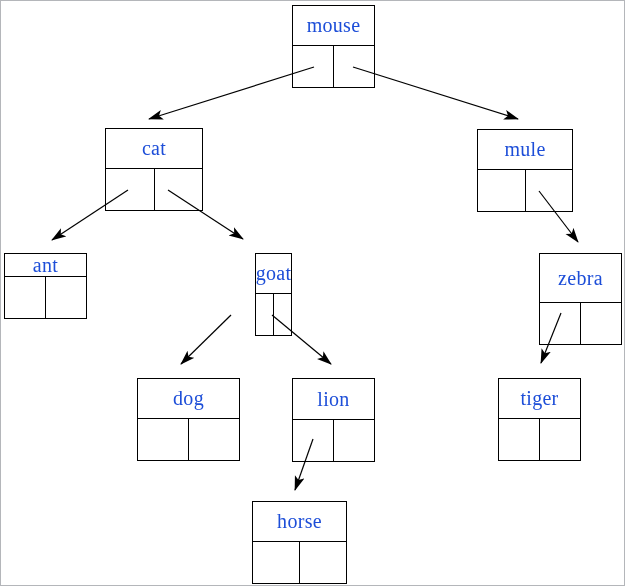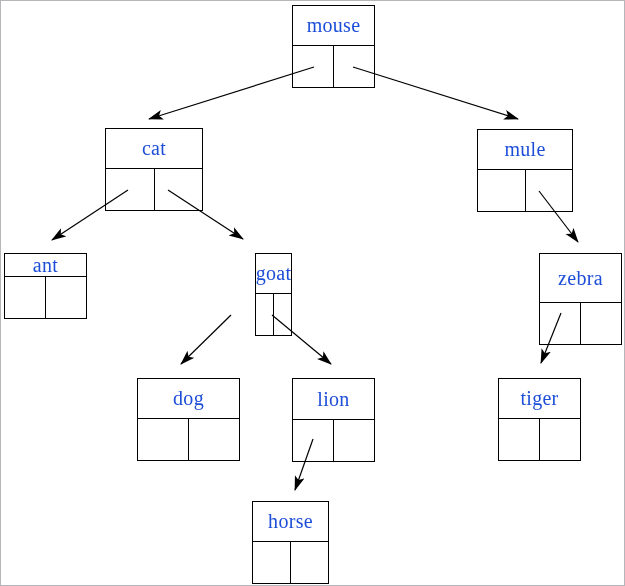--- a/index.html
+++ b/index.html
@@ -121,20 +121,20 @@
         <div class="cell"></div>
       </div>
     </div>
     <div class="node" style="left: 497px; top: 377px; width: 83px;">
       <div class="node-label" style="height: 41px; border-color: rgb(0, 0, 0);">tiger</div>
       <div class="node-cells" style="height: 42px; border-color: rgb(0, 0, 0);">
         <div class="cell cell-left" style="border-color: rgb(0, 0, 0);"></div>
         <div class="cell"></div>
       </div>
     </div>
-    <div class="node" style="left: 251px; top: 500px; width: 77px;">
+    <div class="node" style="left: 251px; top: 500px; width: 95px;">
       <div class="node-label" style="height: 41px; border-color: rgb(0, 0, 0);">horse</div>
       <div class="node-cells" style="height: 42px; border-color: rgb(0, 0, 0);">
         <div class="cell cell-left" style="border-color: rgb(0, 0, 0);"></div>
         <div class="cell"></div>
       </div>
     </div>
   </div>
 
 </body></html>

